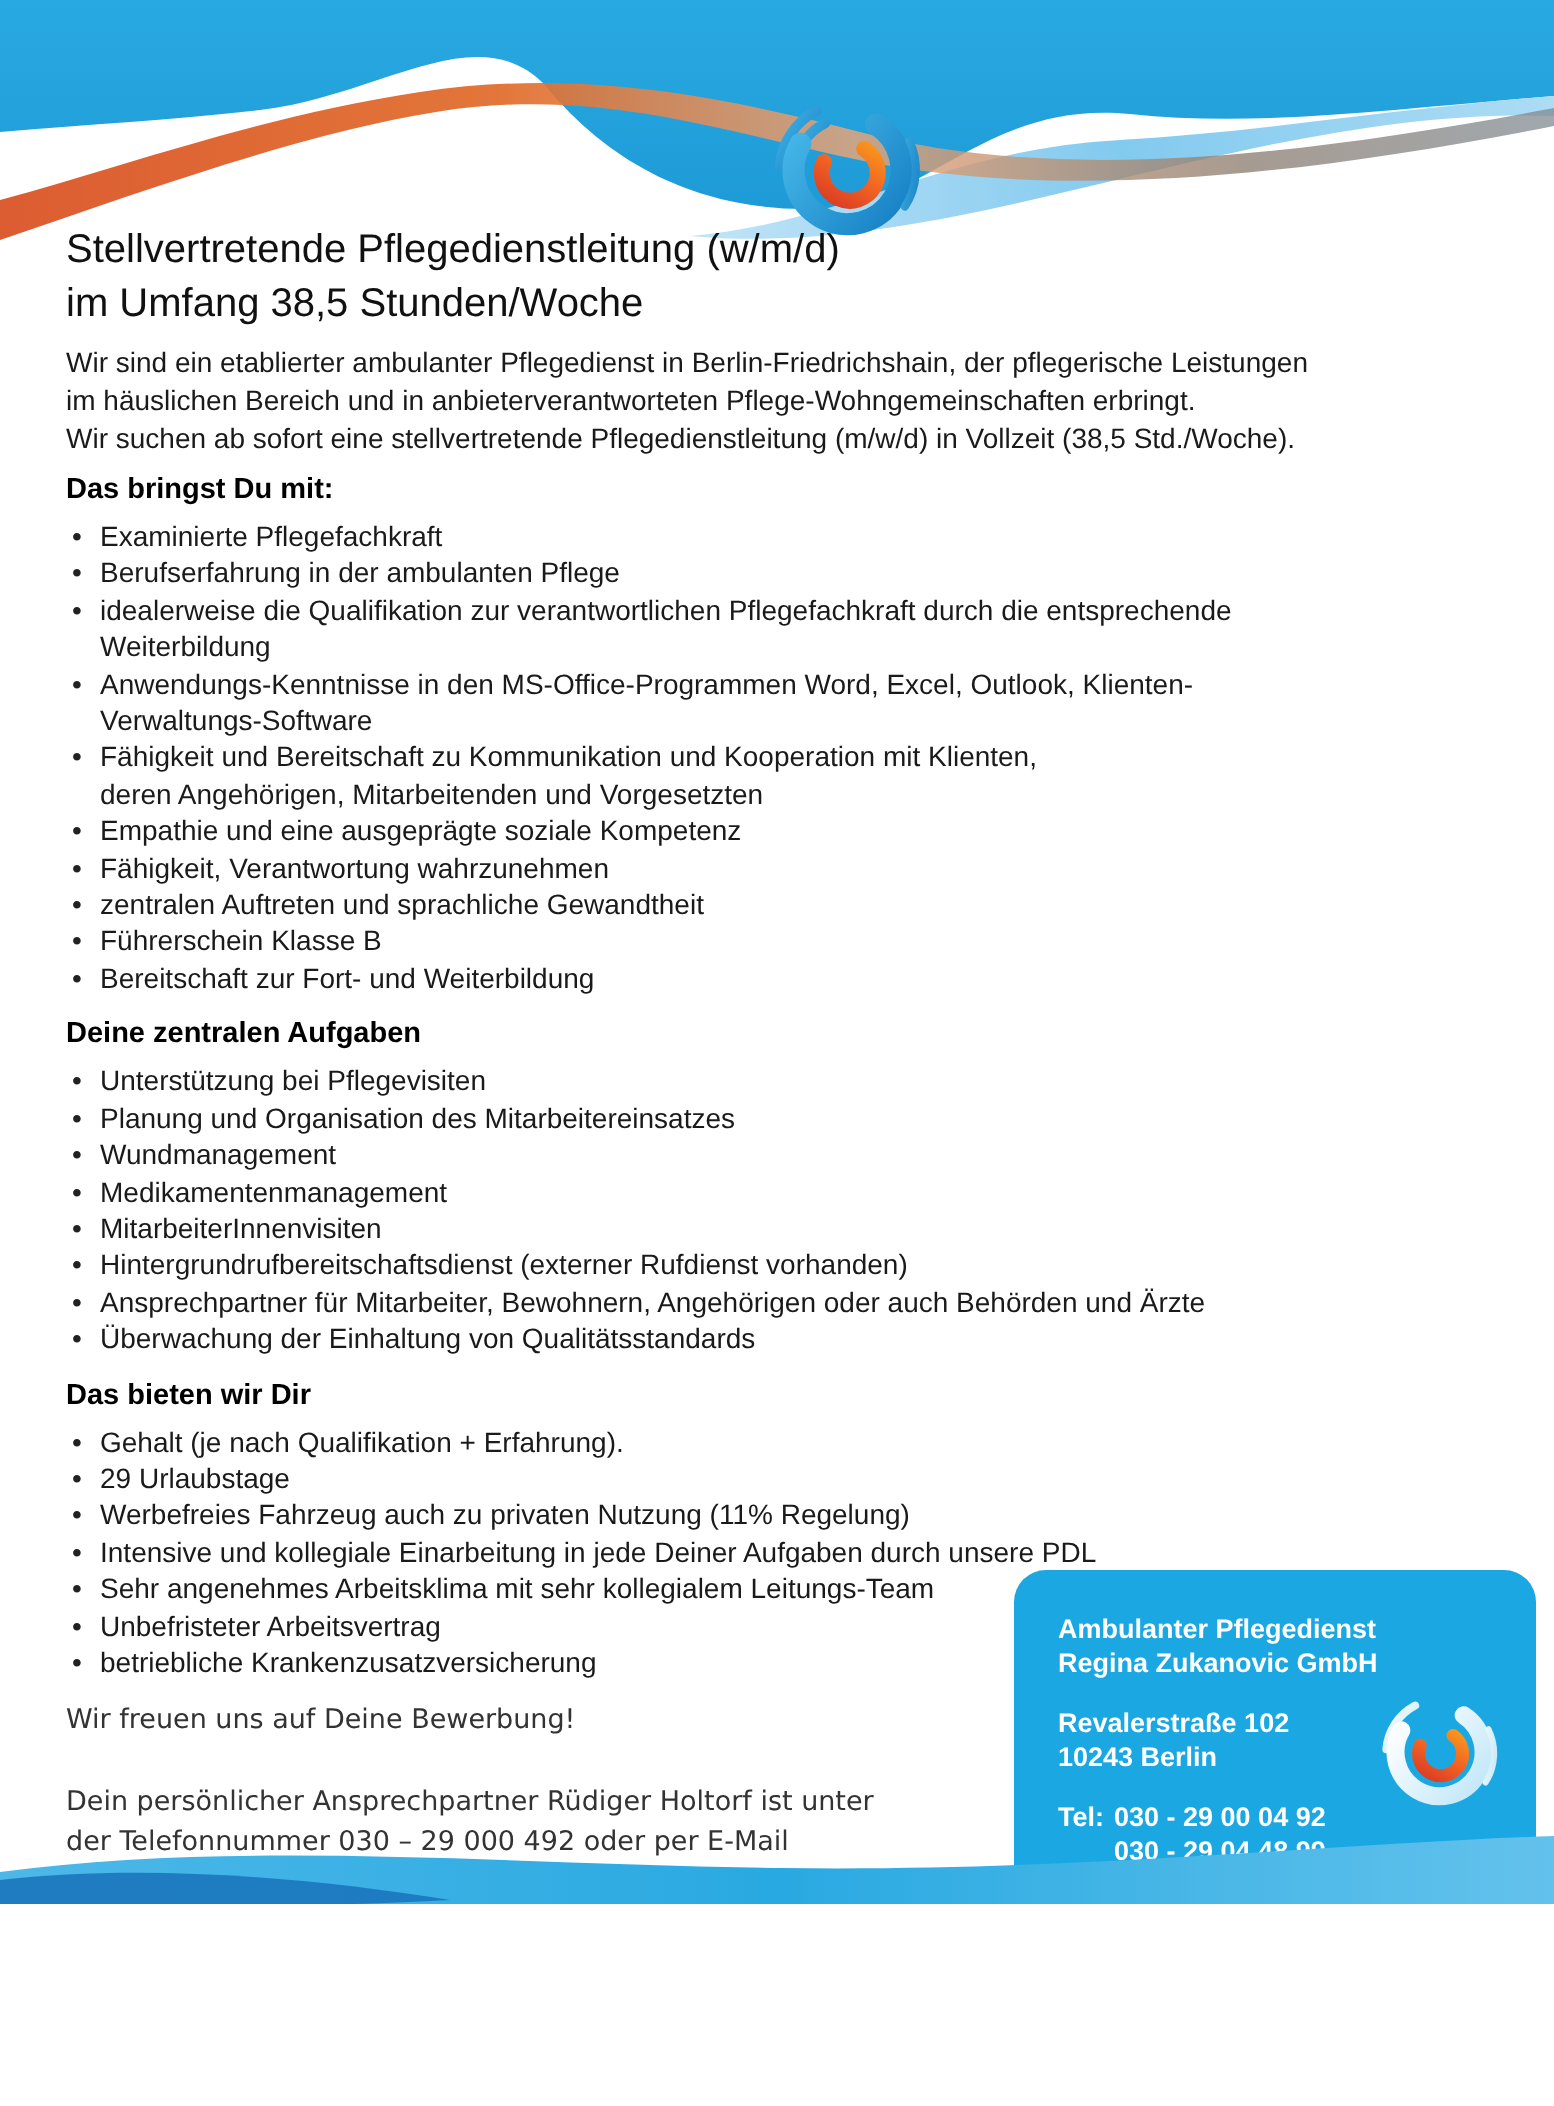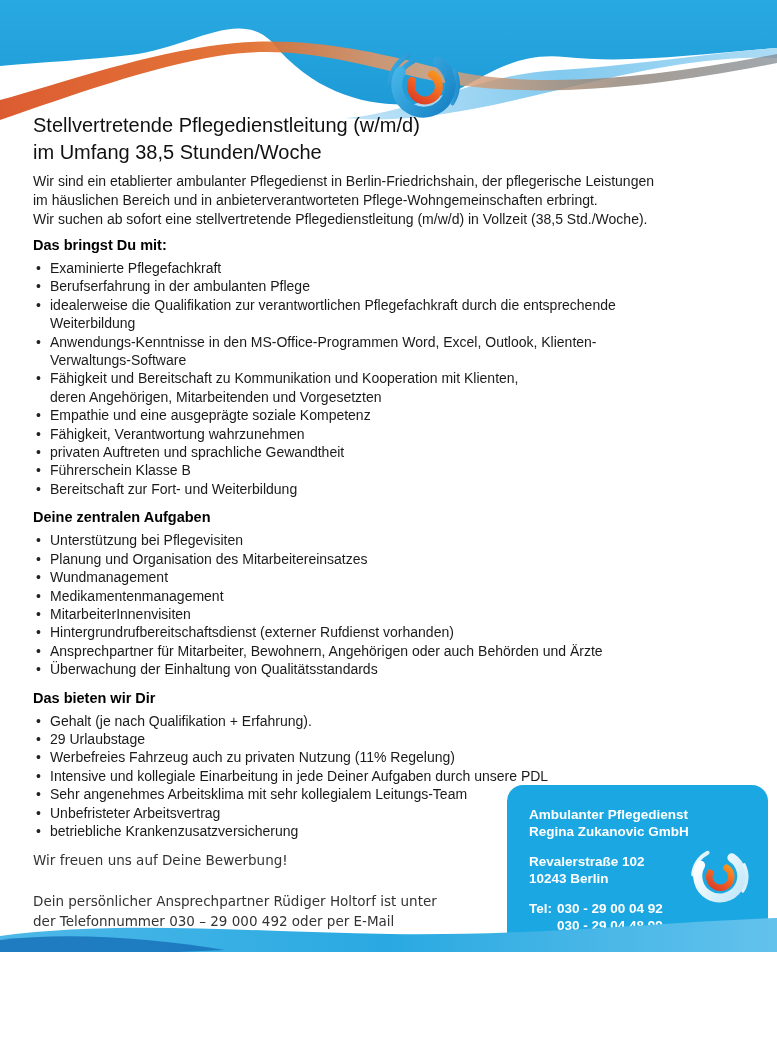--- a/index.html
+++ b/index.html
@@ -137,21 +137,21 @@
           <span class="li-text">Empathie und eine ausgeprägte soziale Kompetenz</span>
         </li>
 
         <li>
           <span class="bullet">•</span>
           <span class="li-text">Fähigkeit, Verantwortung wahrzunehmen</span>
         </li>
 
         <li>
           <span class="bullet">•</span>
-          <span class="li-text">privaten Auftreten und sprachliche Gewandtheit</span>
+          <span class="li-text">zentralen Auftreten und sprachliche Gewandtheit</span>
         </li>
 
         <li>
           <span class="bullet">•</span>
           <span class="li-text">Führerschein Klasse B</span>
         </li>
 
         <li>
           <span class="bullet">•</span>
           <span class="li-text">Bereitschaft zur Fort- und Weiterbildung</span>

